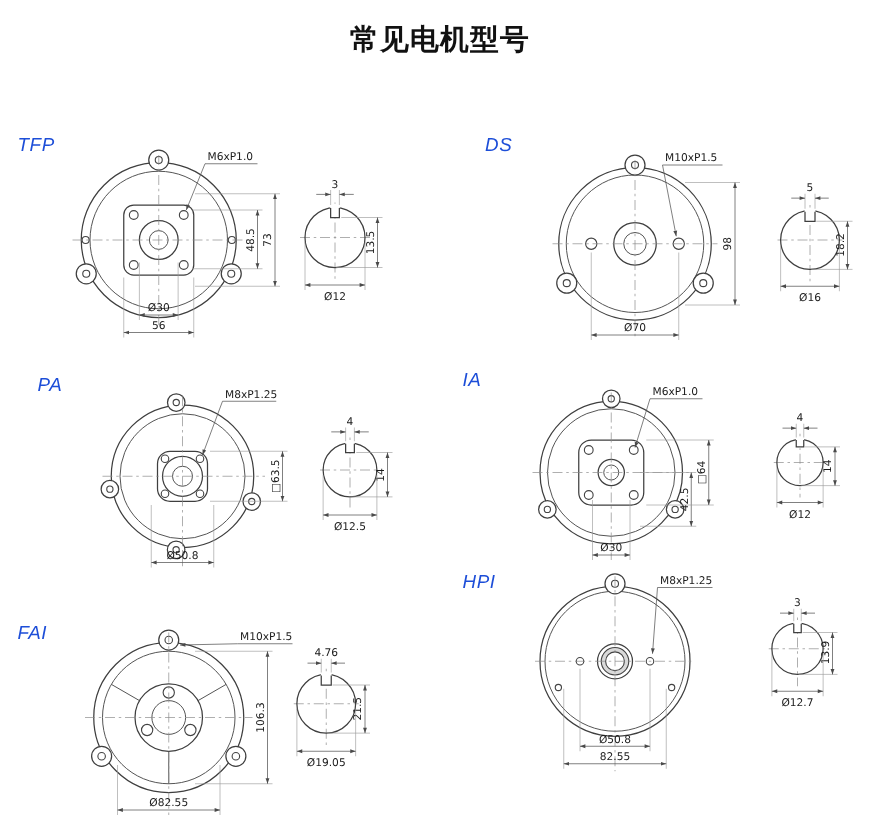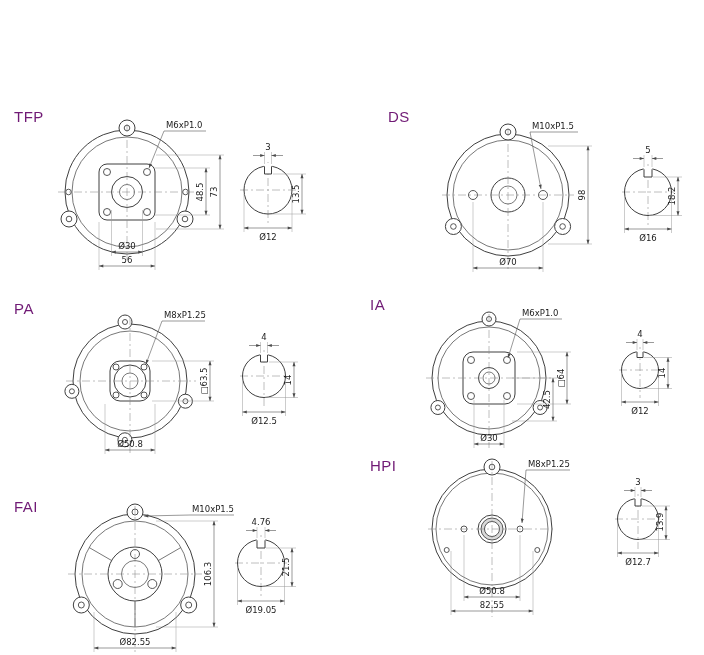--- a/index.html
+++ b/index.html
@@ -1,21 +1,21 @@
 <!DOCTYPE html>
 <html lang="zh"><head>
 <meta charset="utf-8">
 <style>
   html,body{margin:0;padding:0;background:#fff;}
   #page{position:relative;width:704px;height:655px;background:#fff;overflow:hidden;
         font-family:"Liberation Sans","DejaVu Sans",sans-serif;}
   #title{position:absolute;top:16px;left:0;width:704px;text-align:center;
          font-size:23px;font-weight:bold;color:#111;letter-spacing:1px;}
   .panel{position:absolute;}
-  .plabel{position:absolute;left:8px;top:8px;font-size:15px;color:#701a75;letter-spacing:0.5px;}
+  .plabel{position:absolute;left:8px;top:8px;font-size:15px;color:#1d4ed8;letter-spacing:0.5px;font-style:italic;}
   .panel svg{position:absolute;left:0;top:0;}
   
   .m  {fill:none;stroke:#3f3f3f;stroke-width:1;}
   .m2 {fill:none;stroke:#555;stroke-width:0.8;}
   .tab{fill:#fff;stroke:#3f3f3f;stroke-width:1;}
   .hole{fill:#fff;stroke:#444;stroke-width:0.9;}
   .bolt{fill:none;stroke:#444;stroke-width:0.9;}
   .c  {fill:none;stroke:#8a8a8a;stroke-width:0.55;stroke-dasharray:8 3 2 3;}
   .d  {fill:none;stroke:#555;stroke-width:0.6;}
   .e  {stroke:#999;stroke-width:0.5;}
@@ -30,20 +30,21 @@
 <div id="page">
 
   <svg width="0" height="0" style="position:absolute">
     <defs>
       <marker id="ar" viewBox="0 0 10 10" refX="9.5" refY="5" markerWidth="8" markerHeight="8" orient="auto-start-reverse">
         <path d="M0.5,1.8 L9.5,5 L0.5,8.2 Z" fill="#4a4a4a"></path>
       </marker>
     </defs>
   </svg>
 
+  <div id="title">常见电机型号</div>
 
   <div class="panel" style="left:6px;top:100px;width:344px;height:188px">
     <div class="plabel">TFP</div>
     <svg width="344" height="188" viewBox="0 0 344 188">
       <g>
         <circle class="m" cx="121" cy="92" r="62"></circle>
         <circle class="m2" cx="121" cy="92" r="55"></circle>
         <circle class="tab" cx="121" cy="28" r="8"></circle>
         <circle class="tab" cx="63" cy="119" r="8"></circle>
         <circle class="tab" cx="179" cy="119" r="8"></circle>
@@ -164,21 +165,21 @@
         <line class="d" x1="298" y1="77" x2="298" y2="115.5" marker-start="url(#ar)" marker-end="url(#ar)"></line>
         <text class="dimt" x="295" y="96" transform="rotate(-90 295 96)">18.2</text>
         <line class="e" x1="244.5" y1="96" x2="244.5" y2="133"></line>
         <line class="e" x1="291.5" y1="96" x2="291.5" y2="133"></line>
         <line class="d" x1="244.5" y1="129" x2="291.5" y2="129" marker-start="url(#ar)" marker-end="url(#ar)"></line>
         <text class="dimt" x="268" y="141">Ø16</text>
       </g>
     </svg>
   </div>
 
-  <div class="panel" style="left:6px;top:292px;width:344px;height:184px">
+  <div class="panel" style="left:22px;top:292px;width:344px;height:184px">
     <div class="plabel">PA</div>
     <svg width="344" height="184" viewBox="0 0 344 184">
       <g>
         <circle class="m" cx="124" cy="89" r="57"></circle>
         <circle class="m2" cx="124" cy="89" r="50"></circle>
         <circle class="tab" cx="119" cy="30" r="7"></circle>
         <circle class="tab" cx="65.9" cy="99.3" r="7"></circle>
         <circle class="tab" cx="118.9" cy="147.8" r="7"></circle>
         <circle class="tab" cx="179.4" cy="109.2" r="7"></circle>
         <circle class="hole" cx="119" cy="30" r="2.5"></circle>

